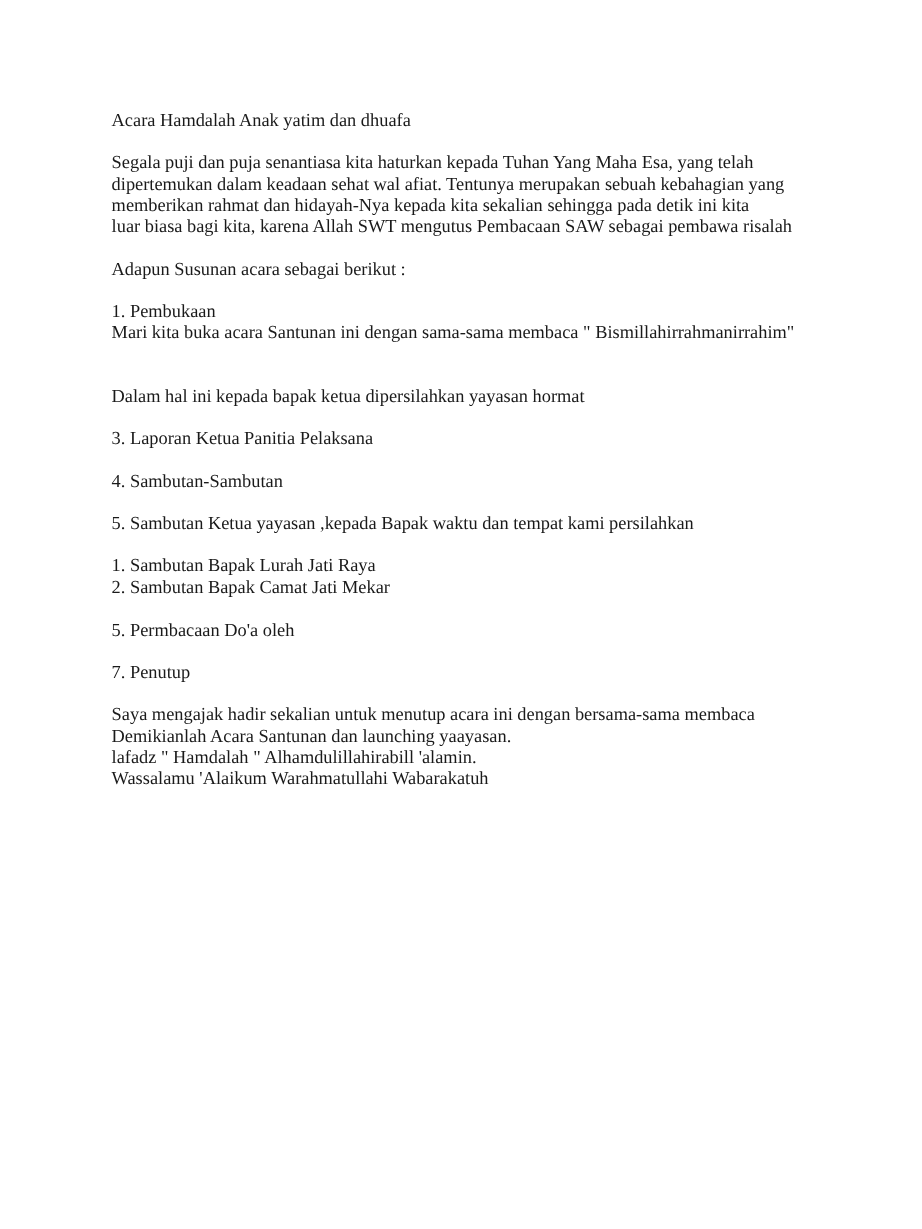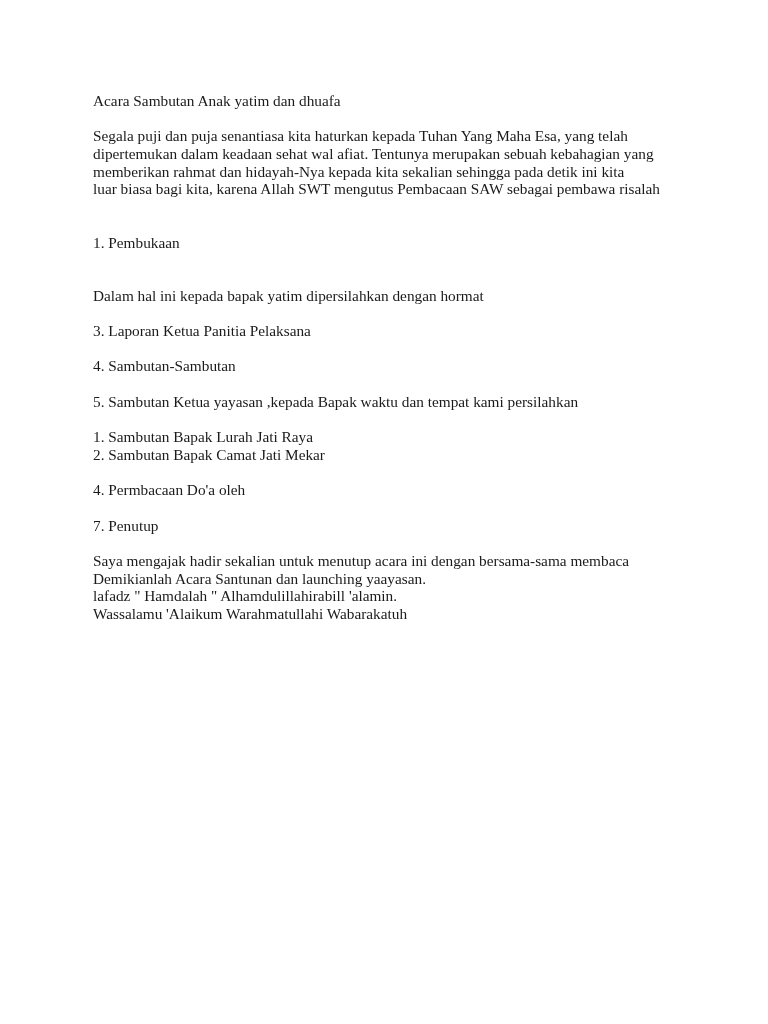--- a/index.html
+++ b/index.html
@@ -9,43 +9,45 @@
     font-family:"Liberation Serif", "DejaVu Serif", serif;
     font-size:15.3px; line-height:17.7px; color:#1a1a1a;
   }
   .line { white-space:pre; height:17.7px; }
   .blank { height:17.7px; }
 </style>
 </head>
 <body>
 
 <div class="page">
-  <div class="line">Acara Sambutan Anak yatim dan dhuafa</div>
+  <div class="line">Acara Hamdalah Anak yatim dan dhuafa</div>
   <div class="blank"></div>
   <div class="line">Segala puji dan puja senantiasa kita haturkan kepada Tuhan Yang Maha Esa, yang telah</div>
   <div class="line">dipertemukan dalam keadaan sehat wal afiat. Tentunya merupakan sebuah kebahagian yang</div>
   <div class="line">memberikan rahmat dan hidayah-Nya kepada kita sekalian sehingga pada detik ini kita</div>
   <div class="line">luar biasa bagi kita, karena Allah SWT mengutus Pembacaan SAW sebagai pembawa risalah</div>
   <div class="blank"></div>
+  <div class="line">Adapun Susunan acara sebagai berikut :</div>
   <div class="blank"></div>
   <div class="line">1. Pembukaan</div>
+  <div class="line">Mari kita buka acara Santunan ini dengan sama-sama membaca " Bismillahirrahmanirrahim"</div>
   <div class="blank"></div>
   <div class="blank"></div>
-  <div class="line">Dalam hal ini kepada bapak yatim dipersilahkan dengan hormat</div>
+  <div class="line">Dalam hal ini kepada bapak ketua dipersilahkan yayasan hormat</div>
   <div class="blank"></div>
   <div class="line">3. Laporan Ketua Panitia Pelaksana</div>
   <div class="blank"></div>
   <div class="line">4. Sambutan-Sambutan</div>
   <div class="blank"></div>
   <div class="line">5. Sambutan Ketua yayasan ,kepada Bapak waktu dan tempat kami persilahkan</div>
   <div class="blank"></div>
   <div class="line">1. Sambutan Bapak Lurah Jati Raya</div>
   <div class="line">2. Sambutan Bapak Camat Jati Mekar</div>
   <div class="blank"></div>
-  <div class="line">4. Permbacaan Do'a oleh</div>
+  <div class="line">5. Permbacaan Do'a oleh</div>
   <div class="blank"></div>
   <div class="line">7. Penutup</div>
   <div class="blank"></div>
   <div class="line">Saya mengajak hadir sekalian untuk menutup acara ini dengan bersama-sama membaca</div>
   <div class="line">Demikianlah Acara Santunan dan launching yaayasan.</div>
   <div class="line">lafadz " Hamdalah " Alhamdulillahirabill 'alamin.</div>
   <div class="line">Wassalamu 'Alaikum Warahmatullahi Wabarakatuh</div>
 </div>
 
 </body></html>

